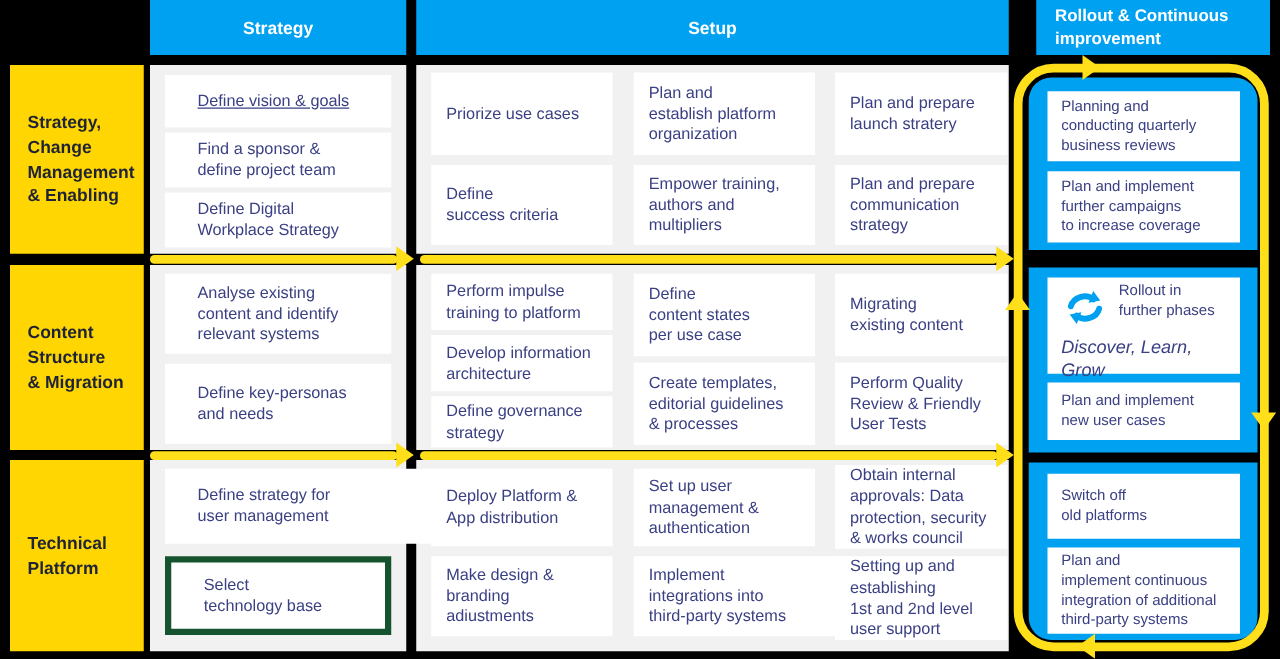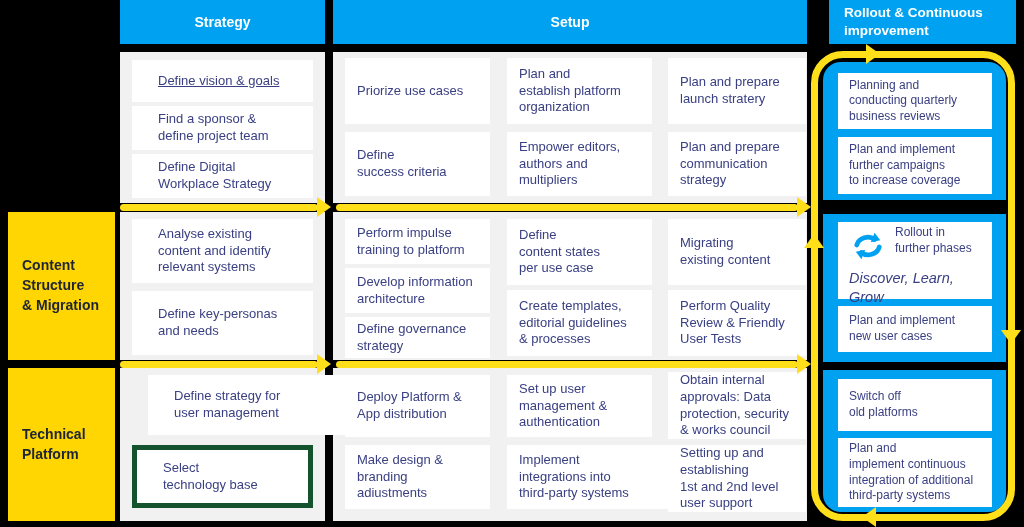--- a/index.html
+++ b/index.html
@@ -35,20 +35,24 @@
 </head>
 <body>
 
 <div id="canvas">
 
   <div class="abs hdr" style="left:120px;top:0;width:205px;height:44px;">Strategy</div>
   <div class="abs hdr" style="left:333px;top:0;width:474px;height:44px;">Setup</div>
   <div class="abs hdr left" style="left:829px;top:0;width:187px;height:44px;font-size:13.5px;">Rollout &amp; Continuous
 improvement</div>
 
+  <div class="abs lbl" style="left:8px;top:52px;width:107px;height:151px;">Strategy,
+Change
+Management
+&amp; Enabling</div>
   <div class="abs lbl" style="left:8px;top:212px;width:107px;height:148px;">Content
 Structure
 &amp; Migration</div>
   <div class="abs lbl" style="left:8px;top:368px;width:107px;height:153px;">Technical
 Platform</div>
 
   <div class="abs sec" style="left:120px;top:52px;width:205px;height:151px;"></div>
   <div class="abs sec" style="left:120px;top:212px;width:205px;height:148px;"></div>
   <div class="abs sec" style="left:120px;top:368px;width:205px;height:153px;"></div>
 
@@ -59,32 +63,32 @@
   <div class="abs card pad26" style="left:132px;top:60px;width:181px;height:42px;text-decoration:underline;">Define vision &amp; goals</div>
   <div class="abs card pad26" style="left:132px;top:106px;width:181px;height:44px;">Find a sponsor &amp;
 define project team</div>
   <div class="abs card pad26" style="left:132px;top:154px;width:181px;height:44px;">Define Digital
 Workplace Strategy</div>
   <div class="abs card pad26" style="left:132px;top:219px;width:181px;height:64px;">Analyse existing
 content and identify
 relevant systems</div>
   <div class="abs card pad26" style="left:132px;top:291px;width:181px;height:64px;">Define key-personas
 and needs</div>
-  <div class="abs card pad26" style="left:148px;top:375px;width:218px;height:60px;">Define strategy for
+  <div class="abs card pad26" style="left:132px;top:375px;width:218px;height:60px;">Define strategy for
 user management</div>
   <div class="abs card pad26 hl" style="left:132px;top:445px;width:181px;height:63px;">Select
 technology base</div>
 
   <div class="abs card" style="left:345px;top:58px;width:145px;height:66px;">Priorize use cases</div>
   <div class="abs card" style="left:345px;top:132px;width:145px;height:64px;">Define
 success criteria</div>
   <div class="abs card" style="left:507px;top:58px;width:145px;height:66px;">Plan and
 establish platform
 organization</div>
-  <div class="abs card" style="left:507px;top:132px;width:145px;height:64px;">Empower editors,
+  <div class="abs card" style="left:507px;top:132px;width:145px;height:64px;">Empower training,
 authors and
 multipliers</div>
   <div class="abs card" style="left:668px;top:58px;width:138px;height:66px;">Plan and prepare
 launch stratery</div>
   <div class="abs card" style="left:668px;top:132px;width:138px;height:64px;">Plan and prepare
 communication
 strategy</div>
 
   <div class="abs card" style="left:345px;top:219px;width:145px;height:45px;">Perform impulse
 training to platform</div>

